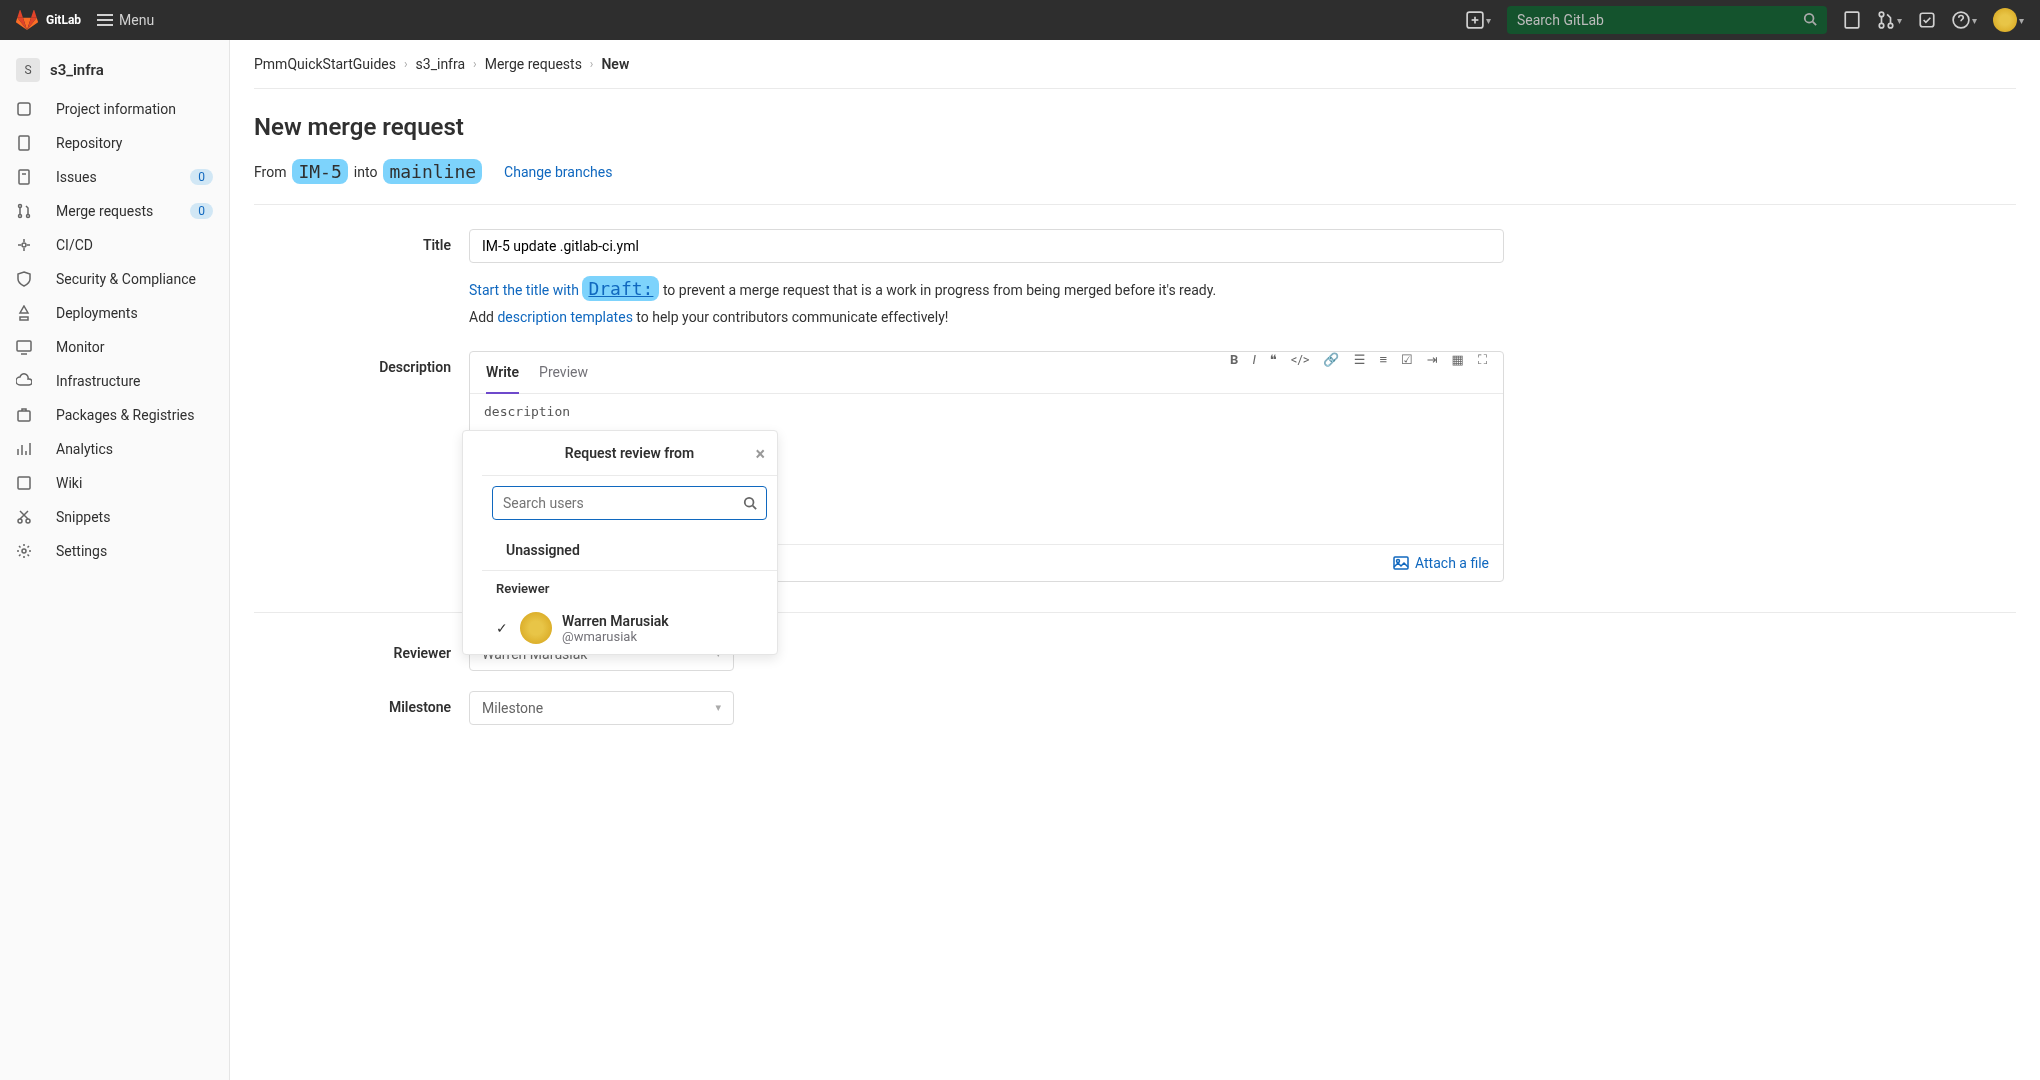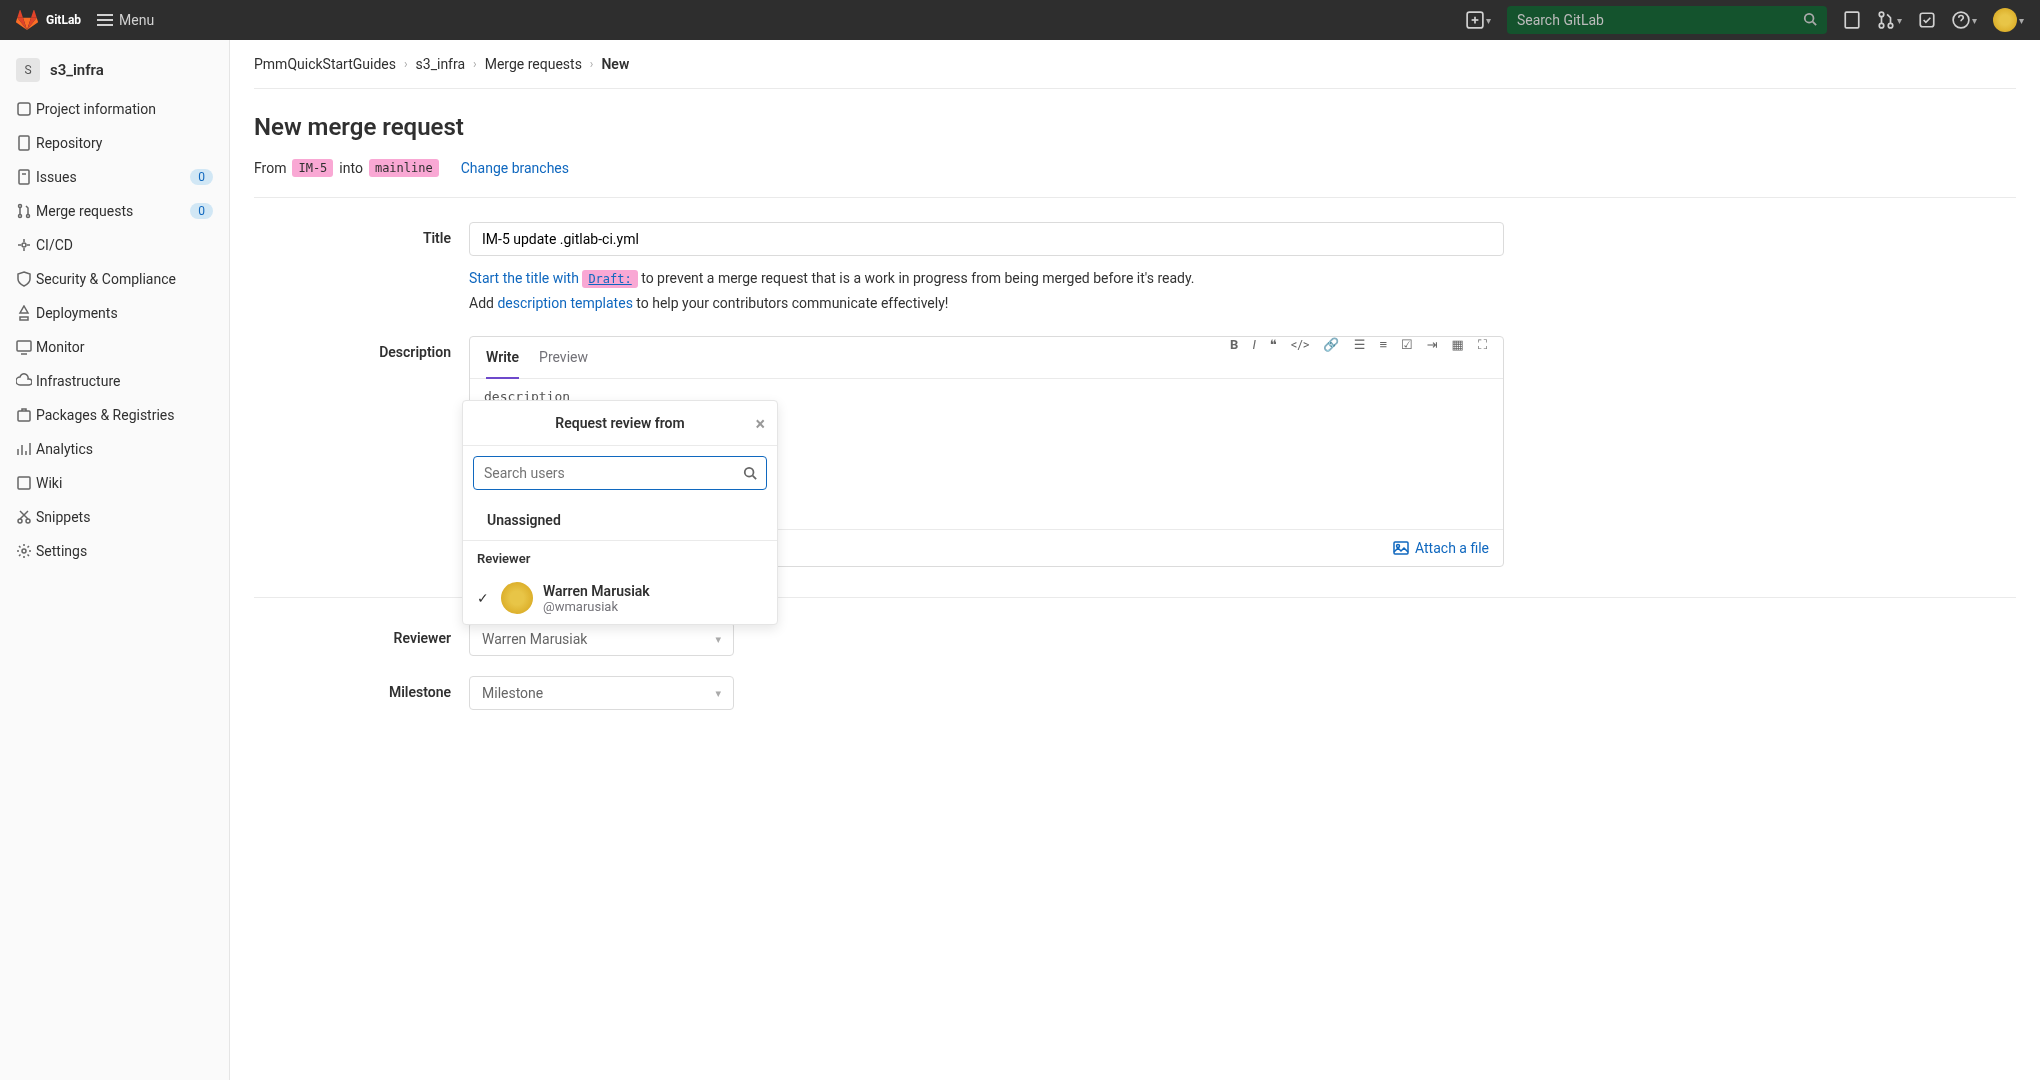--- a/index.html
+++ b/index.html
@@ -21,52 +21,52 @@
     .search-wrap .sicon { position: absolute; right: 10px; color: #aaa; }
     .avatar { width: 24px; height: 24px; border-radius: 50%; background: radial-gradient(circle, #e8c547 30%, #d4a017 100%); }
     .chev { font-size: 10px; color: #aaa; margin-left: 2px; }
     
     .layout { display: flex; height: calc(100vh - 40px); }
     
     .sidebar { width: 230px; background: #fafafa; border-right: 1px solid #e5e5e5; padding: 8px 0; }
     .project-header { display: flex; align-items: center; padding: 10px 16px; gap: 10px; }
     .project-badge { width: 24px; height: 24px; background: #e5e5e5; border-radius: 4px; display: flex; align-items: center; justify-content: center; font-size: 12px; color: #555; }
     .project-name { font-weight: 600; font-size: 15px; }
-    .side-item { display: flex; align-items: center; padding: 9px 16px; gap: 4px; color: #303030; cursor: pointer; }
+    .side-item { display: flex; align-items: center; padding: 9px 16px; gap: 24px; color: #303030; cursor: pointer; }
     .side-item .sicon { width: 16px; display: flex; justify-content: center; color: #666; }
     .side-item .badge { margin-left: auto; background: #d1e7f5; color: #1068bf; padding: 1px 8px; border-radius: 10px; font-size: 12px; }
     
     .main { flex: 1; padding: 16px 24px 40px; overflow-y: auto; }
     .breadcrumb { display: flex; align-items: center; gap: 8px; color: #737278; font-size: 14px; margin-bottom: 16px; }
     .breadcrumb .sep { color: #aaa; font-size: 12px; }
     .breadcrumb .crumb { color: #303030; }
     .page-title { font-size: 24px; font-weight: 600; margin-bottom: 18px; }
     .branch-line { display: flex; align-items: center; gap: 6px; margin-bottom: 20px; }
-    .code-chip { background: #f9a8d4; padding: 2px 6px; border-radius: 3px; font-family: Menlo, monospace; font-size: 12px; }
+    .code-chip { background: #7dd3fc; padding: 2px 6px; border-radius: 8px; font-family: Menlo, monospace; font-size: 18px; }
     .link { color: #1068bf; cursor: pointer; }
     .divider { border-top: 1px solid #eaeaea; margin-bottom: 24px; }
     
     .form-row { display: flex; margin-bottom: 20px; position: relative; }
     .form-label { width: 215px; text-align: right; padding-right: 18px; font-weight: 600; padding-top: 8px; }
     .form-control { flex: 1; max-width: 1035px; position: relative; }
     .text-input { width: 100%; border: 1px solid #dbdbdb; border-radius: 4px; padding: 8px 12px; font-size: 14px; }
     .hint { margin-top: 10px; color: #333; font-size: 14px; line-height: 1.8; }
     
     .editor-box { border: 1px solid #dbdbdb; border-radius: 4px; overflow: visible; position: relative; }
     .editor-tabs { display: flex; align-items: flex-start; border-bottom: 1px solid #eaeaea; padding: 0 16px; justify-content: space-between; }
     .tab-group { display: flex; }
     .tab { padding: 12px 0; margin-right: 20px; cursor: pointer; color: #737278; }
     .tab.active { color: #303030; font-weight: 600; border-bottom: 2px solid #6e49cb; margin-bottom: -1px; }
     .toolbar { display: flex; gap: 14px; color: #666; }
     .toolbar span { cursor: pointer; font-size: 13px; }
     .editor-area { padding: 10px 14px; min-height: 150px; font-family: Menlo, monospace; font-size: 13px; color: #555; }
     .editor-footer { border-top: 1px solid #eaeaea; padding: 10px 14px; display: flex; justify-content: flex-end; }
     .attach-link { color: #1068bf; display: flex; align-items: center; gap: 6px; cursor: pointer; }
     
-    .popover { position: absolute; width: 316px; background: #fff; border: 1px solid #e5e5e5; border-radius: 4px; box-shadow: 0 4px 12px rgba(0,0,0,0.1); z-index: 100; top: 400px; left: 462px; }
+    .popover { position: absolute; width: 316px; background: #fff; border: 1px solid #e5e5e5; border-radius: 4px; box-shadow: 0 4px 12px rgba(0,0,0,0.1); z-index: 100; top: 430px; left: 462px; padding-left: 19px; }
     .popover-header { display: flex; align-items: center; justify-content: center; padding: 14px; border-bottom: 1px solid #eaeaea; font-weight: 600; position: relative; }
     .popover-close { position: absolute; right: 12px; color: #999; cursor: pointer; font-size: 18px; }
     .popover-body { padding: 10px; }
     .search-users { width: 100%; border: 1px solid #1068bf; border-radius: 4px; padding: 8px 10px; font-size: 14px; outline: none; }
     .search-users-wrap { position: relative; }
     .search-users-wrap .sicon { position: absolute; right: 10px; top: 10px; color: #666; }
     .unassigned { padding: 12px 24px; font-weight: 600; }
     .section-label { padding: 10px 14px 6px; font-weight: 600; border-top: 1px solid #eaeaea; color: #333; font-size: 13px; }
     .user-row { display: flex; align-items: center; padding: 10px 14px; gap: 10px; cursor: pointer; }
     .check { color: #333; width: 14px; }

